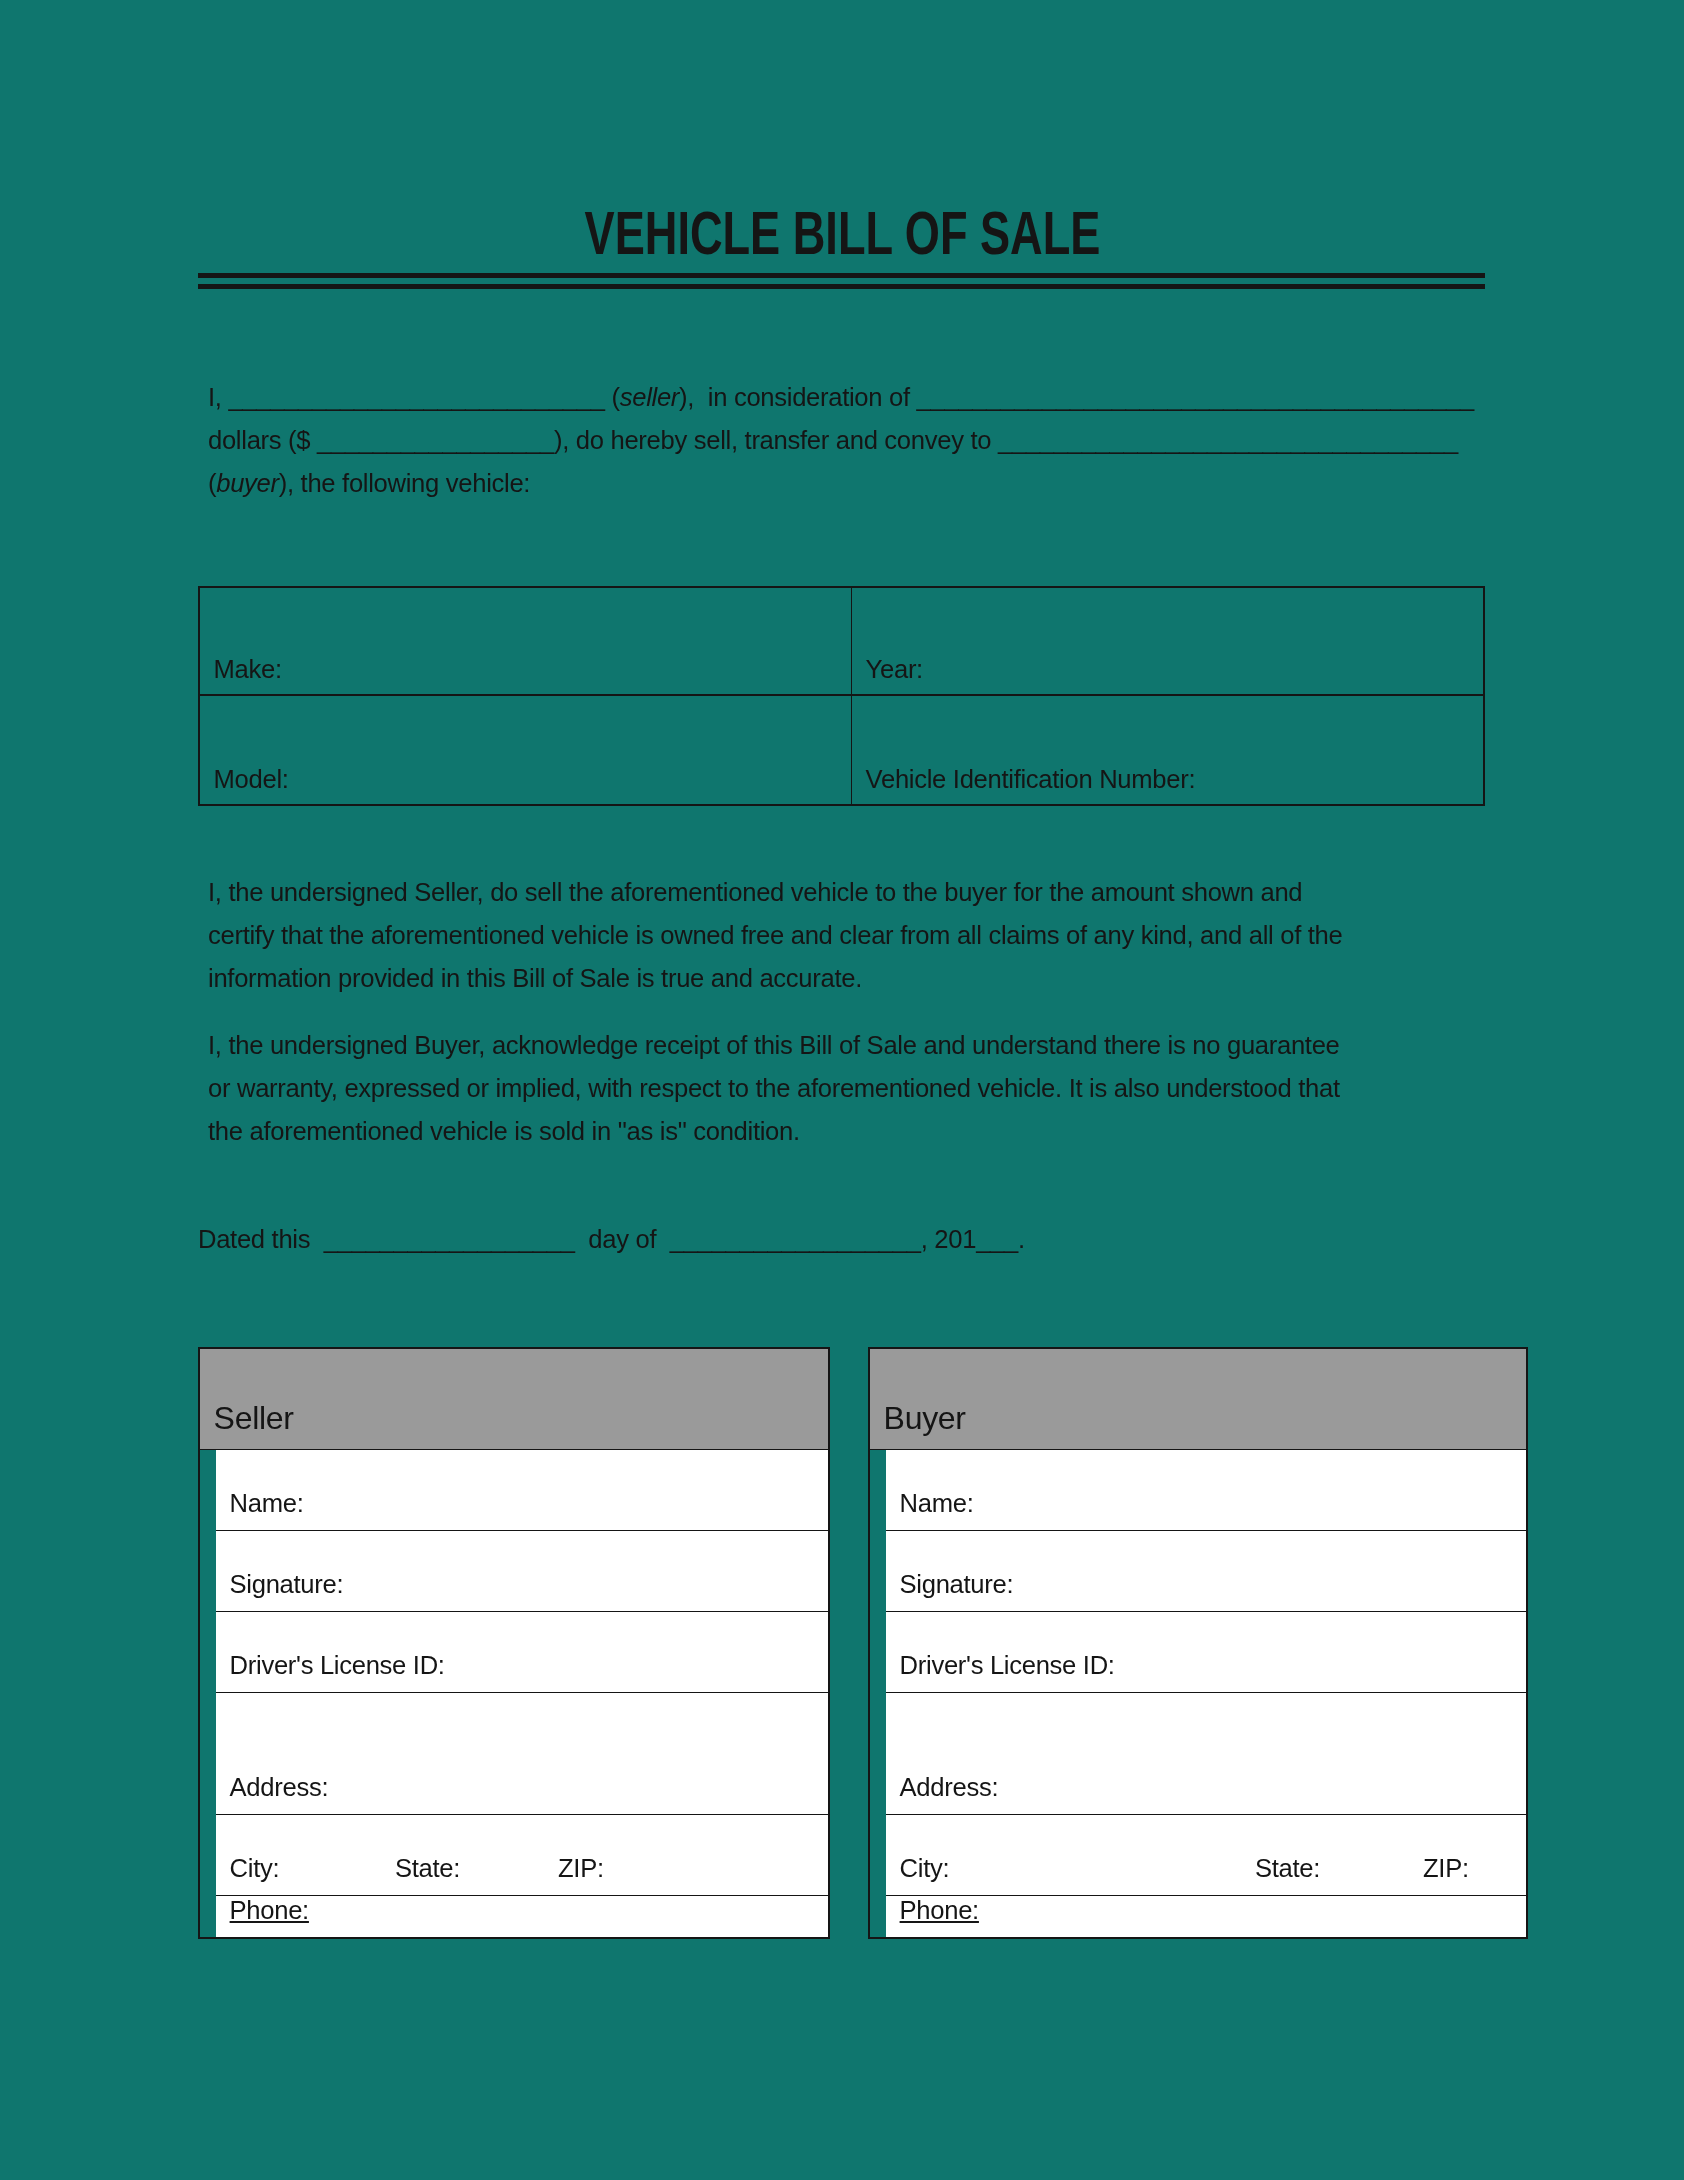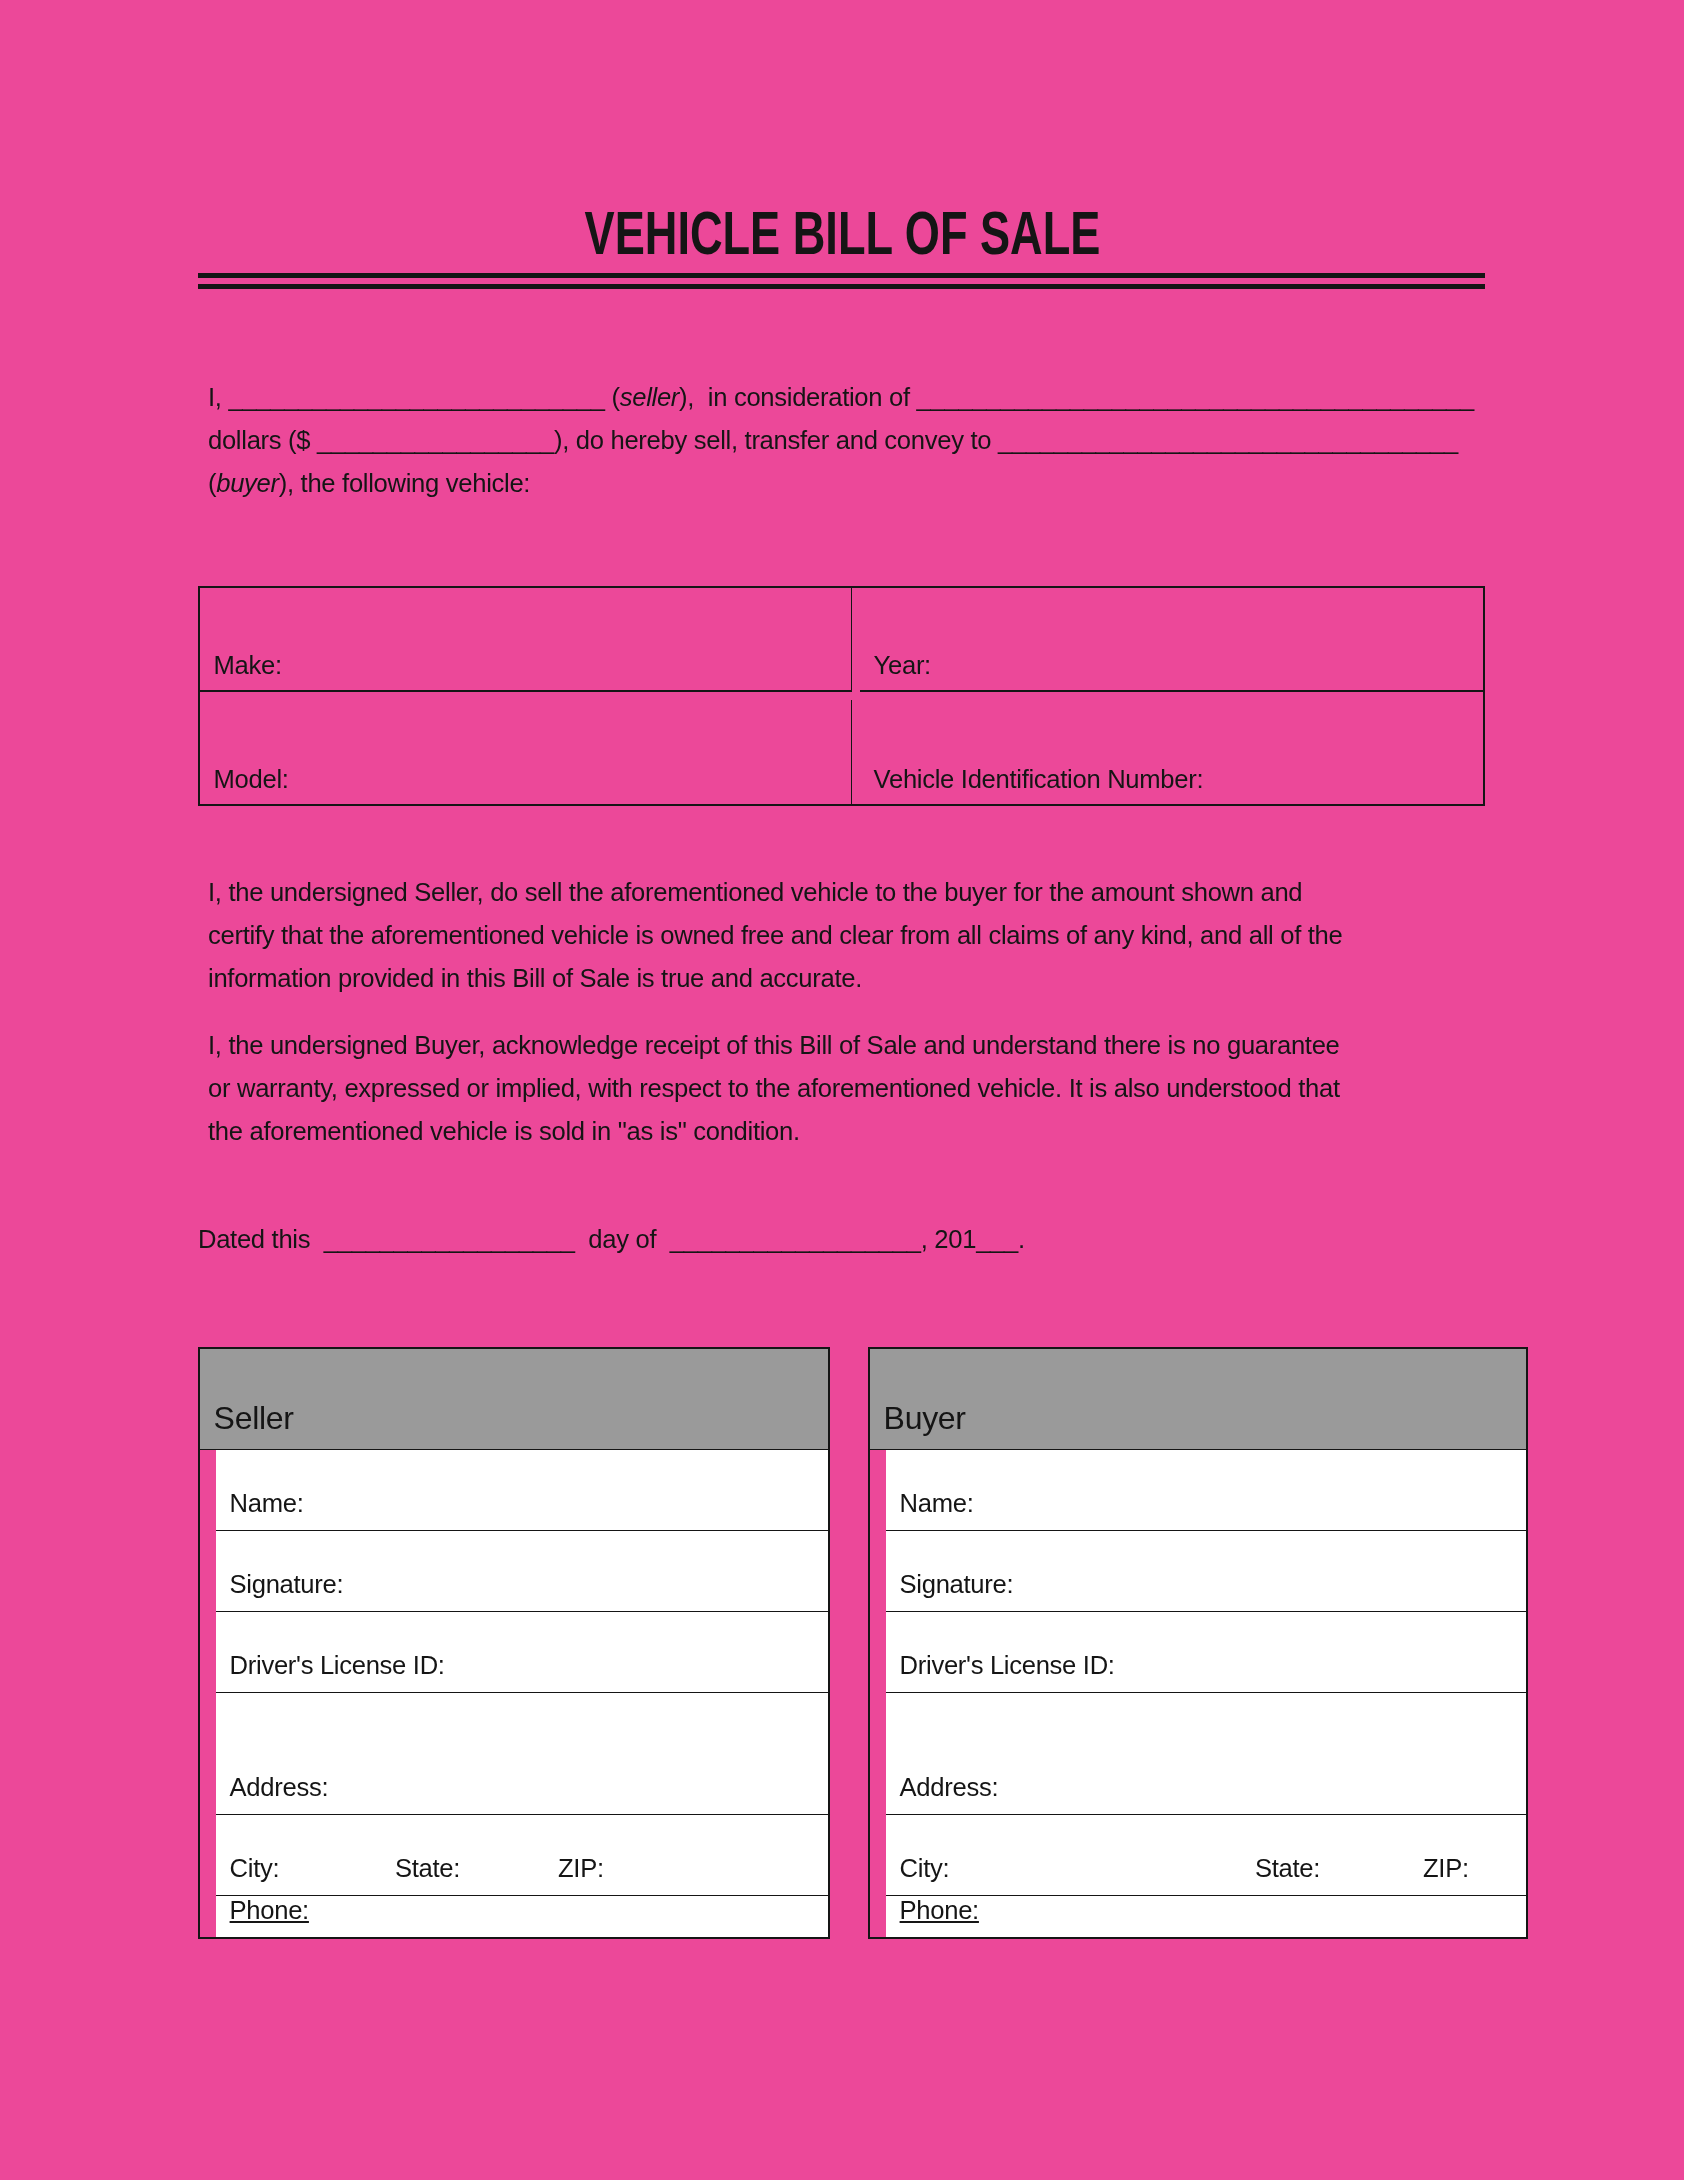--- a/index.html
+++ b/index.html
@@ -4,21 +4,21 @@
 <style>
   html, body {
     margin: 0;
     padding: 0;
     background: #ffffff;
   }
   .page {
     position: relative;
     width: 1685px;
     height: 2181px;
-    background: #ec4899;
+    background: #0f766e;
     font-family: "Liberation Sans", "DejaVu Sans", sans-serif;
     color: var(--text-black, #151515);
     overflow: hidden;
   }
 
   
   .doc-title {
     position: absolute;
     top: 198px;
     left: 0;
@@ -69,21 +69,20 @@
     position: absolute;
     top: 586px;
     left: 198px;
     width: 1287px;
     height: 220px;
     display: grid;
     grid-template-columns: 652px 1fr;
     grid-template-rows: 1fr 1fr;
     border: 2.6px solid var(--border-black, #151515);
     box-sizing: border-box;
-    gap: 8px;
   }
   .vcell {
     display: flex;
     align-items: flex-end;
     padding: 0 0 10.2px 13.6px;
     font-size: 25.6px;
     letter-spacing: -0.3px;
     box-sizing: border-box;
   }
   .vcell.c1 { border-right: 1.7px solid var(--border-black, #151515); }

